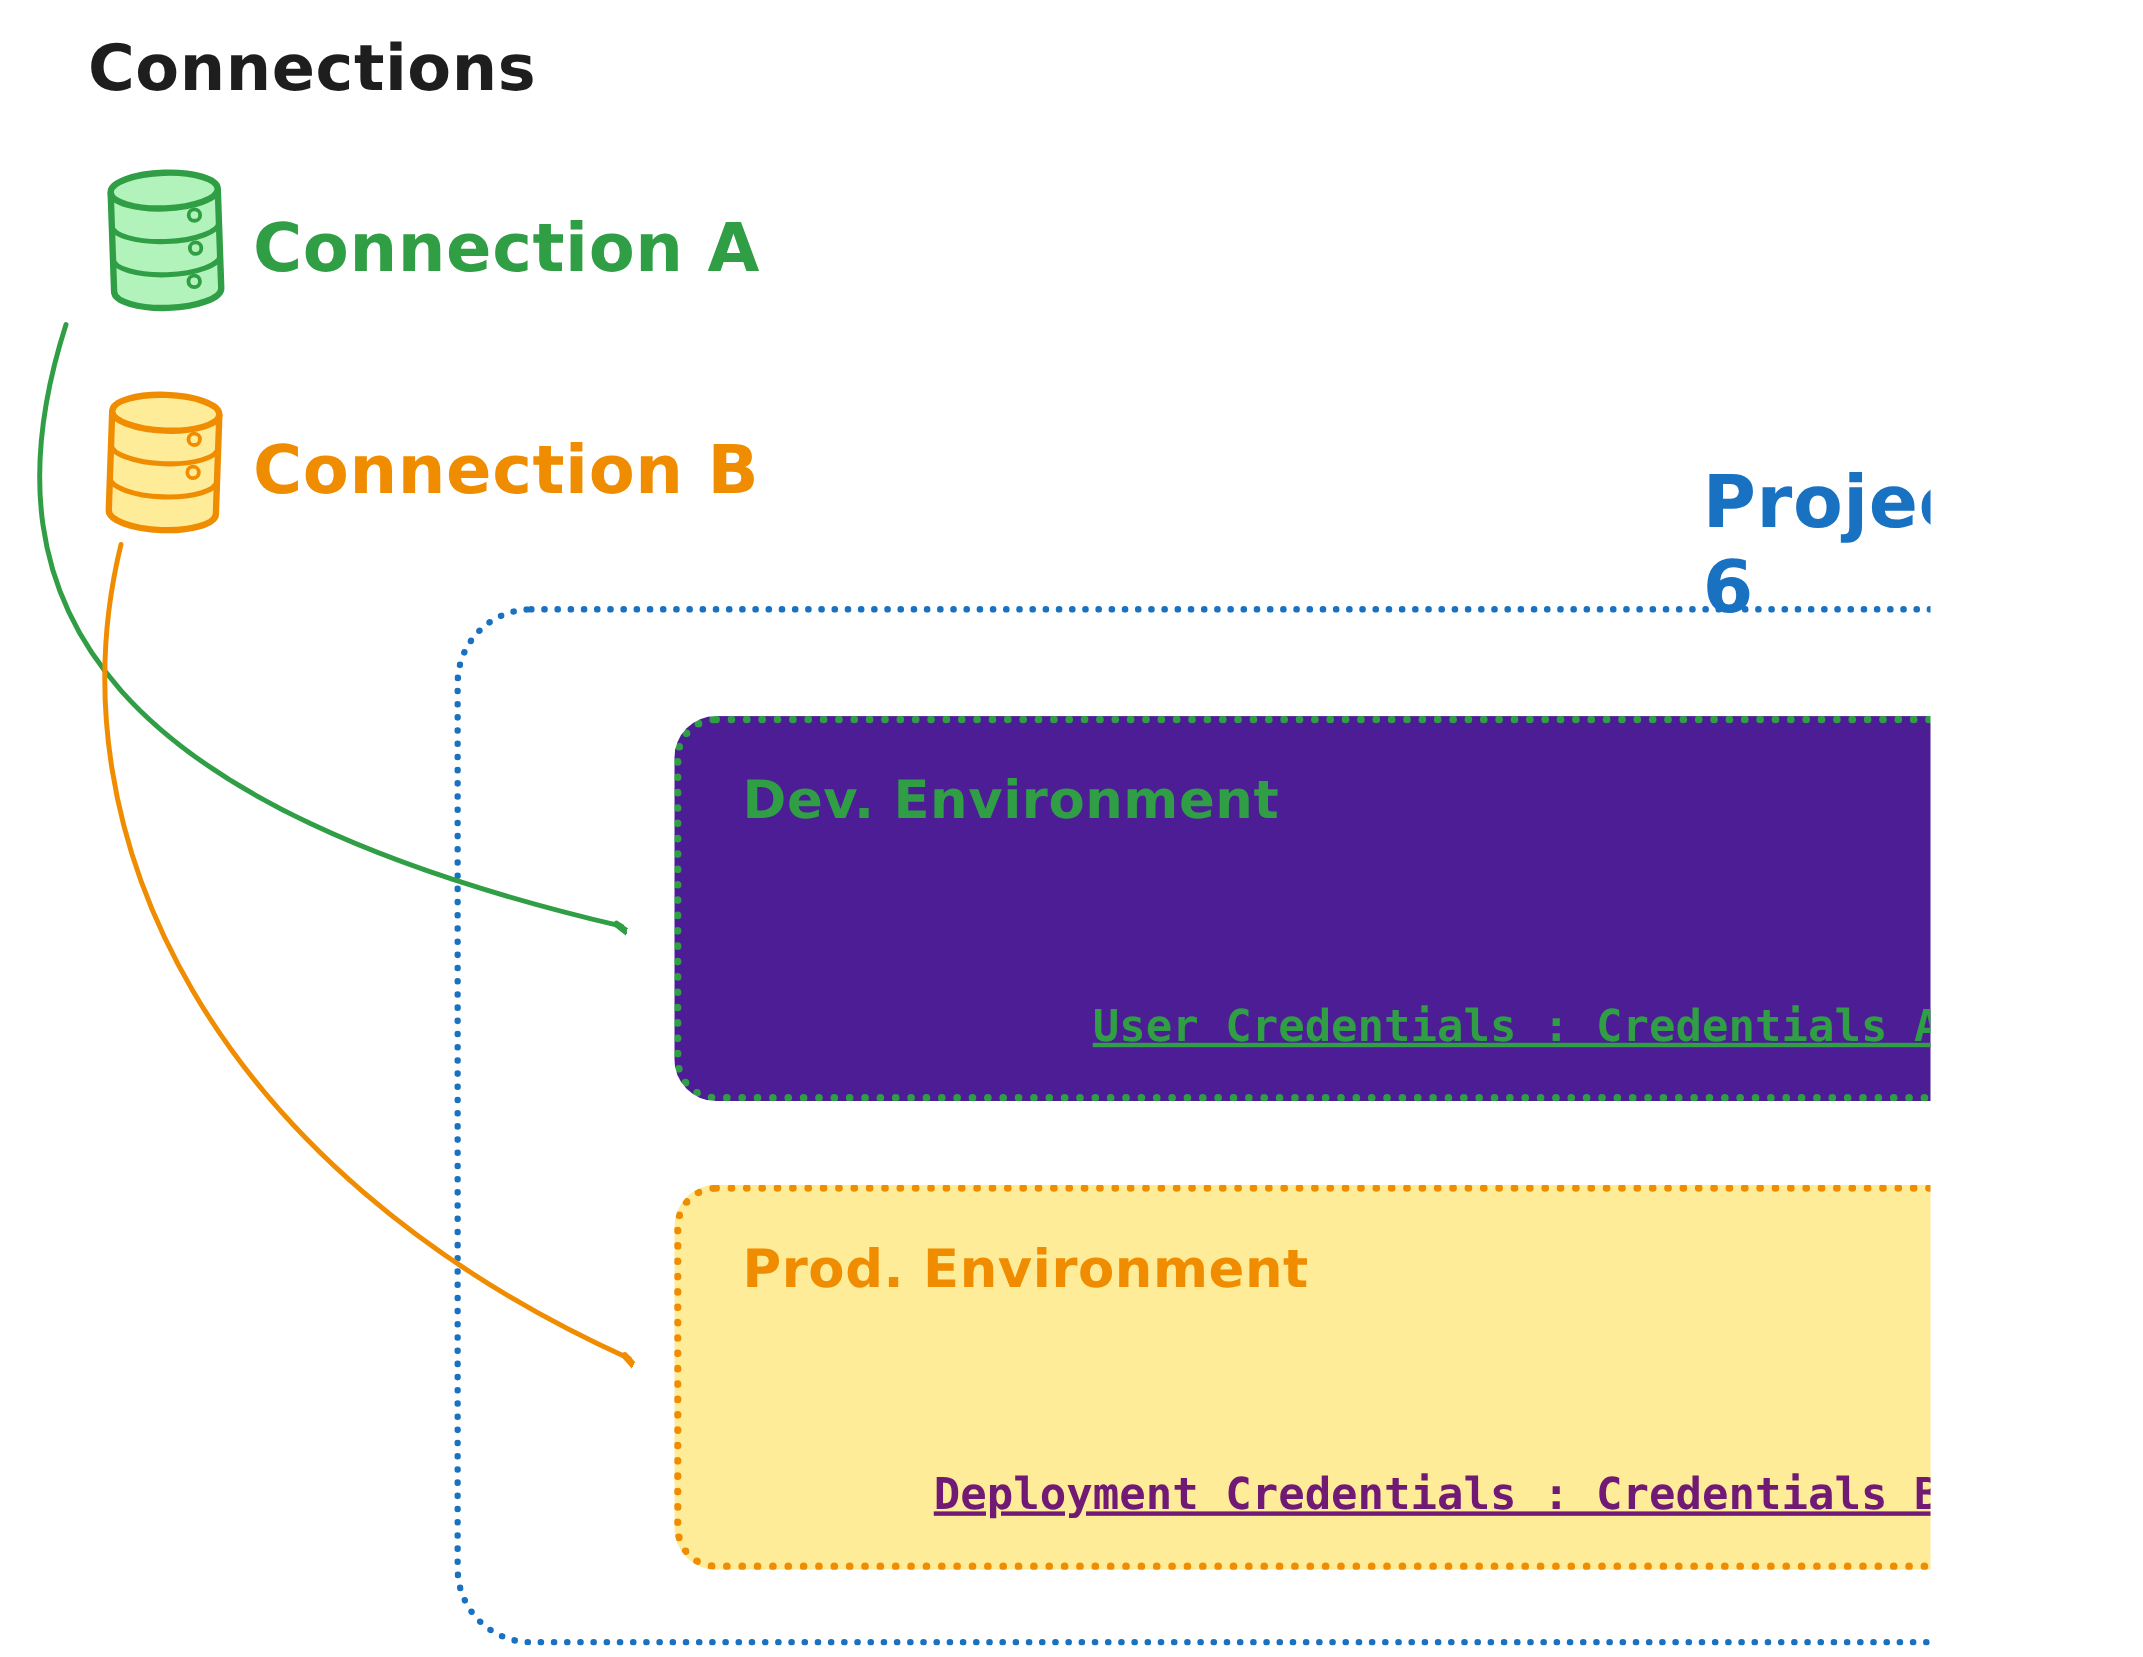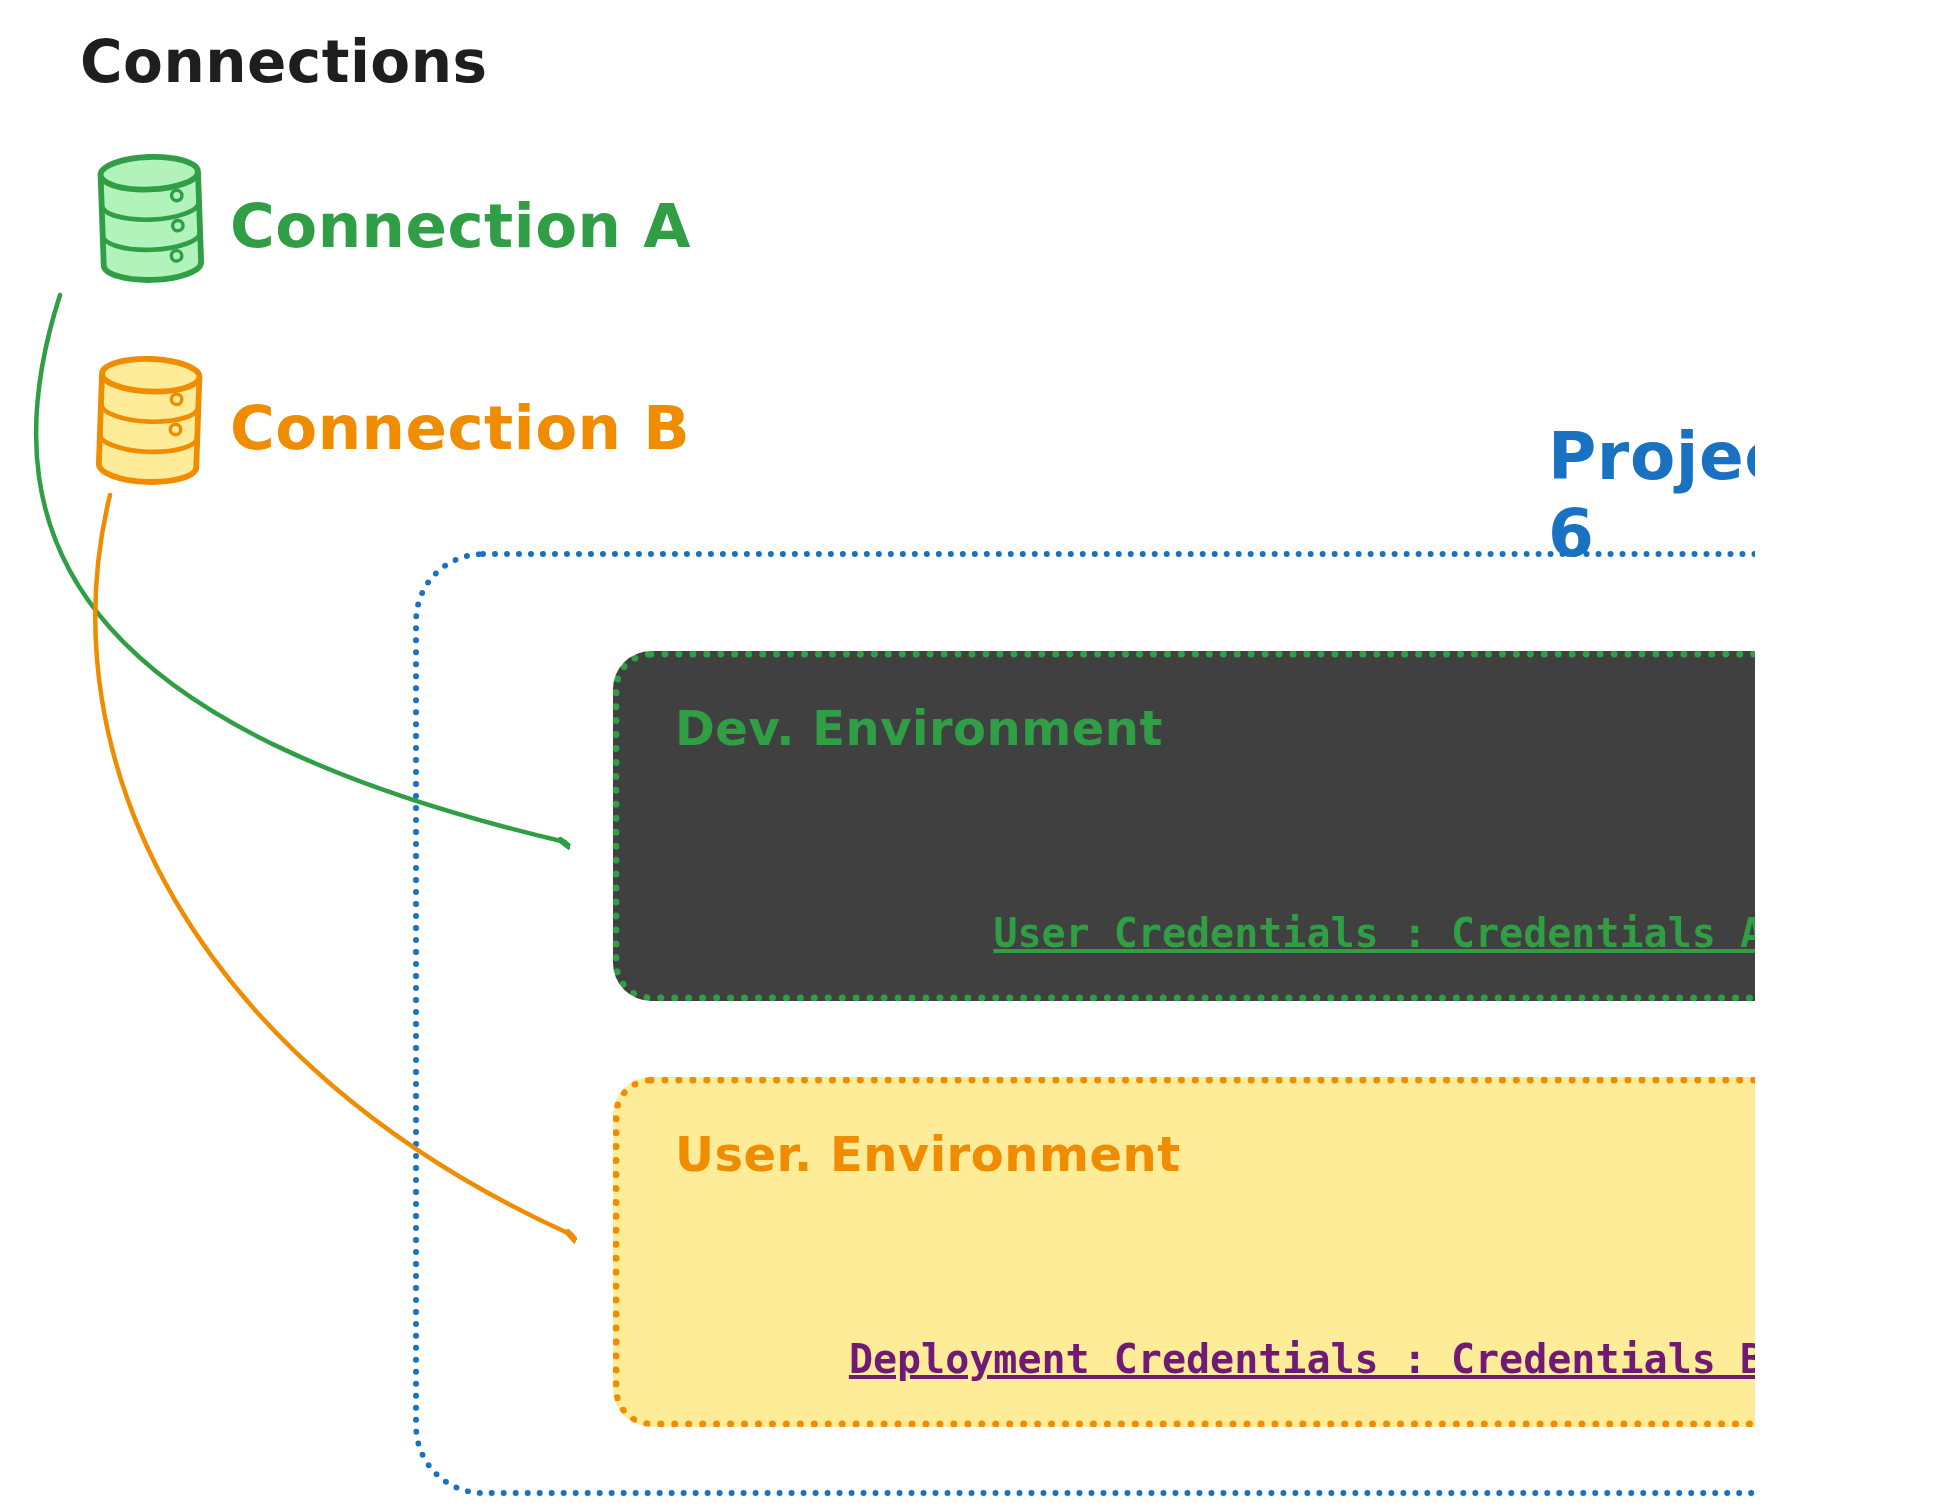--- a/index.html
+++ b/index.html
@@ -71,21 +71,21 @@
 
   .env-box {
     position: absolute;
     width: 1208px;
     height: 350px;
     border-radius: 38px;
   }
   .env-box.dev {
     left: 613px;
     top: 651px;
-    background: #404040;
+    background: #4c1d95;
     border: 7px dotted #2f9e44;
   }
   .env-box.prod {
     left: 613px;
     top: 1077px;
     background: #ffec99;
     border: 7px dotted #f08c00;
   }
 
   .env-title {
@@ -149,21 +149,21 @@
   <div class="project-label hand">Project 6</div>
 
   <div class="project-box"></div>
 
   <div class="env-box dev">
     <div class="env-title hand">Dev. Environment</div>
     <div class="env-credentials mono">User Credentials : Credentials A</div>
   </div>
 
   <div class="env-box prod">
-    <div class="env-title hand">User. Environment</div>
+    <div class="env-title hand">Prod. Environment</div>
     <div class="env-credentials mono">Deployment Credentials : Credentials B</div>
   </div>
 
   <svg class="arrow-layer" viewBox="0 0 1948 1506">
     <defs>
       <marker id="arrow-green" markerWidth="16" markerHeight="16" refX="10" refY="6" orient="auto" markerUnits="userSpaceOnUse">
         <path d="M2,2 L11,6 L2,10" fill="none" stroke="#2f9e44" stroke-width="2.4" stroke-linecap="round" stroke-linejoin="round" transform="scale(2.6)"></path>
       </marker>
       <marker id="arrow-orange" markerWidth="16" markerHeight="16" refX="10" refY="6" orient="auto" markerUnits="userSpaceOnUse">
         <path d="M2,2 L11,6 L2,10" fill="none" stroke="#f08c00" stroke-width="2.4" stroke-linecap="round" stroke-linejoin="round" transform="scale(2.6)"></path>

